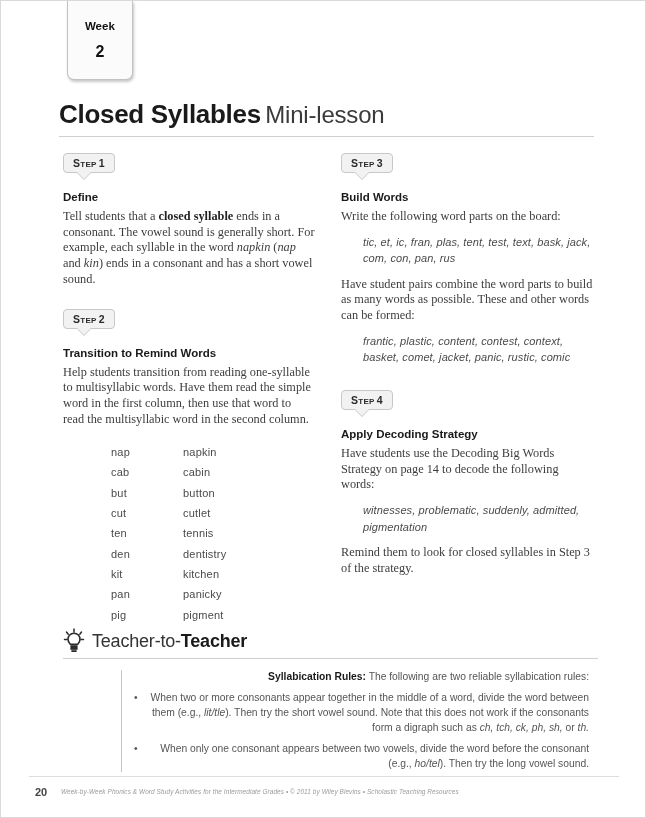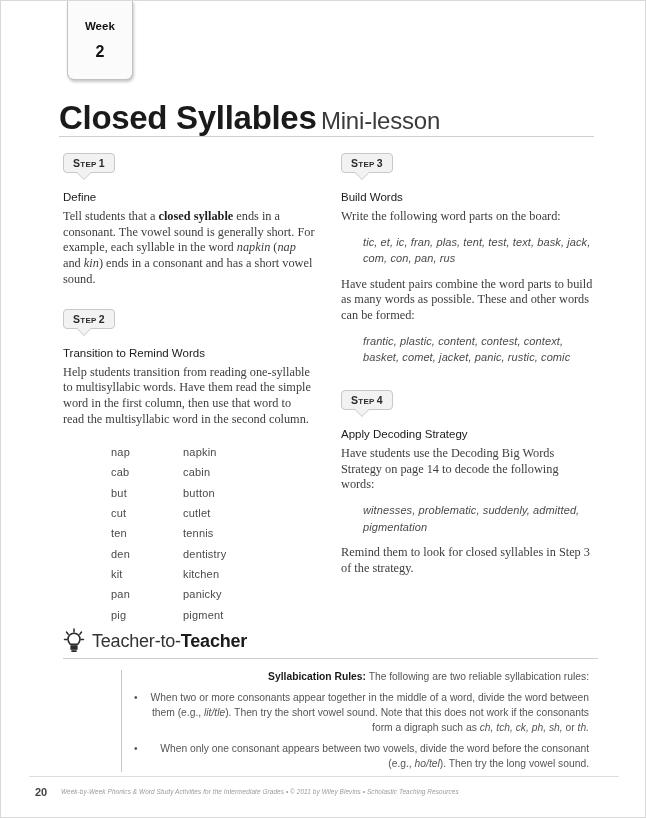--- a/index.html
+++ b/index.html
@@ -60,21 +60,21 @@
   }
 
   
   .title-row {
     position: absolute;
     left: 58px;
     top: 98px;
     width: 540px;
   }
   .title-main {
-    font-size: 33px;
+    font-size: 26px;
     font-weight: bold;
     color: #1a1a1a;
     letter-spacing: -0.3px;
   }
   .title-sub {
     font-size: 24px;
     font-weight: normal;
     color: #3a3a3a;
     letter-spacing: -0.2px;
   }
@@ -120,21 +120,21 @@
     bottom: -7px;
     width: 0; height: 0;
     border-left: 7px solid transparent;
     border-right: 7px solid transparent;
     border-top: 7px solid #f2f2f2;
     filter: drop-shadow(0 1px 0 #c8c8c8);
   }
 
   .sec-head {
     font-size: 11.5px;
-    font-weight: normal;
+    font-weight: bold;
     color: #1a1a1a;
     margin: 4px 0 5px 0;
   }
   .body-text {
     font-family: "Liberation Serif", serif;
     font-size: 12.3px;
     line-height: 1.28;
     color: #3d3d3d;
     margin: 6px 0 3px 0;
   }

